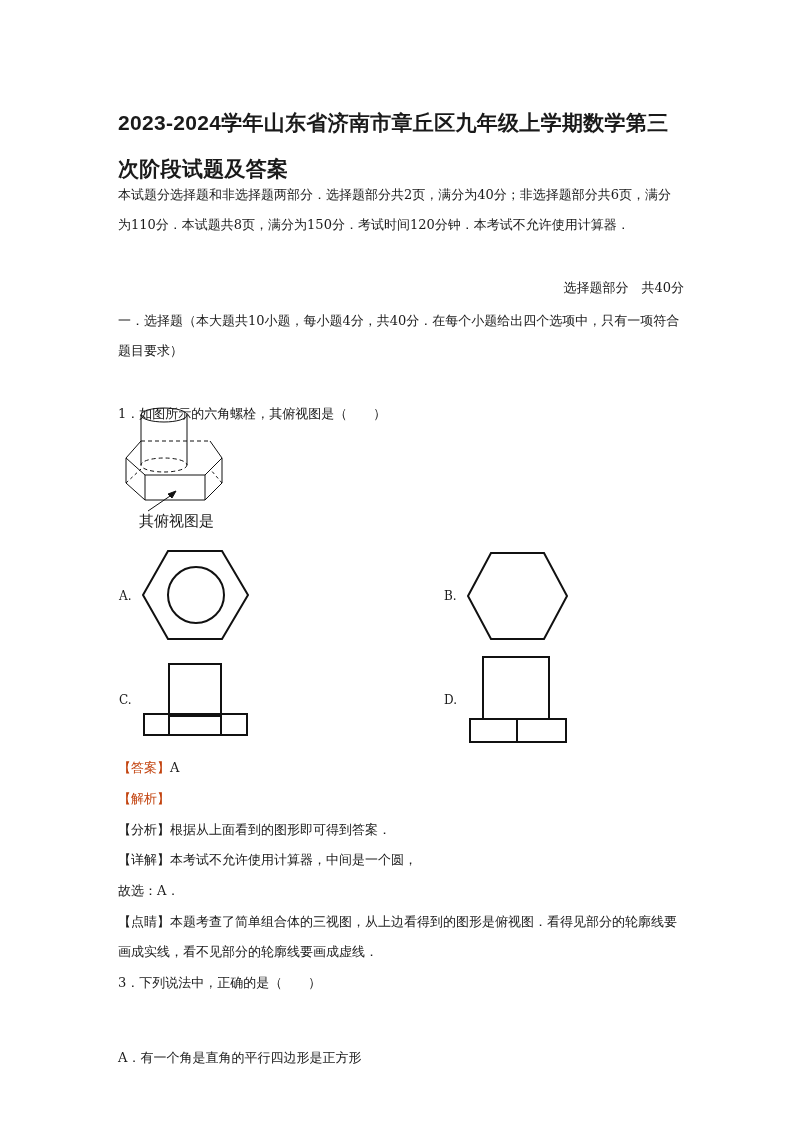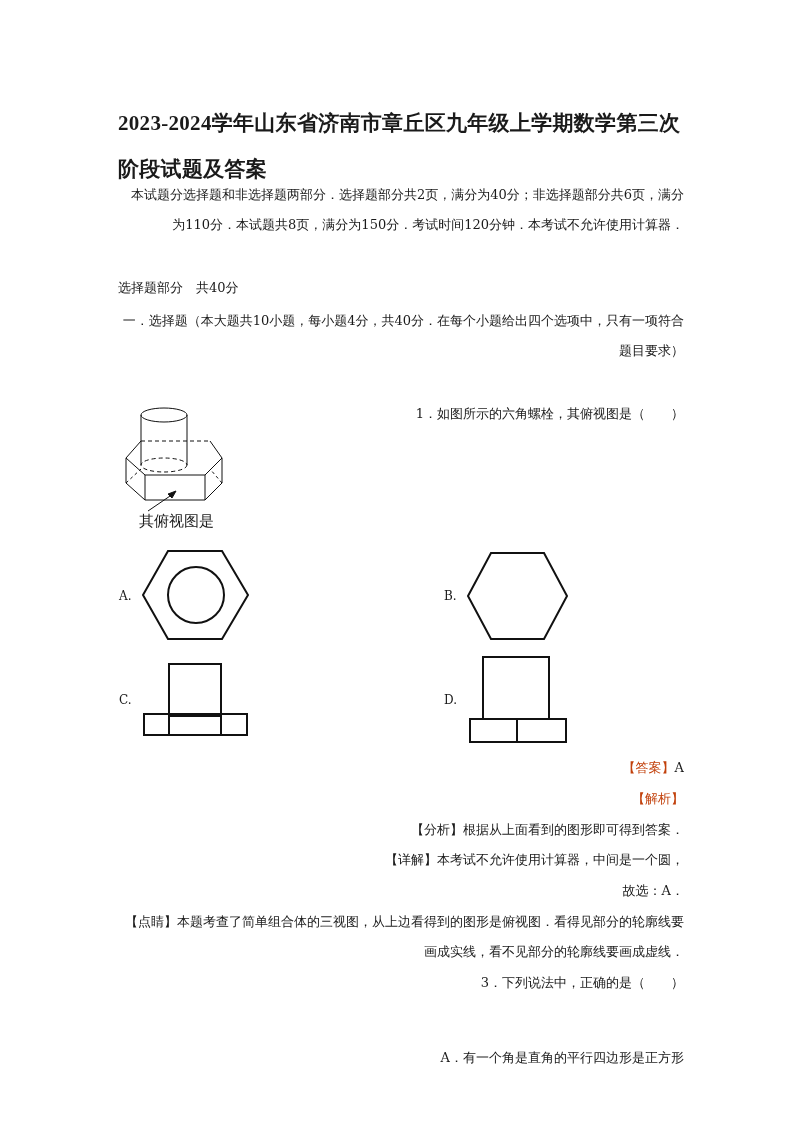--- a/index.html
+++ b/index.html
@@ -1,22 +1,22 @@
 <!DOCTYPE html>
 <html><head>
 <meta charset="utf-8">
 <style>
   html, body { margin: 0; padding: 0; background: #ffffff; }
   body { width: 793px; height: 1122px; position: relative; overflow: hidden;
          font-family: "DejaVu Serif", "Liberation Serif", serif; color: #1a1a1a; }
   .title { position: absolute; left: 118px; top: 100px; width: 570px;
-           font-family: Liberation Serif, serif;
+           font-family: Liberation Sans, sans-serif;
            font-weight: bold; font-size: 21px; line-height: 46px; letter-spacing: 0.3px; }
-  .para { position: absolute; left: 118px; width: 566px; font-size: 13px; line-height: 30px; text-align: right; }
-  .center { text-align: left; }
+  .para { position: absolute; left: 118px; width: 566px; font-size: 13px; line-height: 30px; }
+  .center { text-align: right; }
   .tag-blue { color: #c2410c; }
   .fig { position: absolute; }
   .opt-label { position: absolute; font-size: 12px; }
   svg { display: block; }
 </style>
 </head>
 <body>
 
 <div class="title">2023-2024学年山东省济南市章丘区九年级上学期数学第三次阶段试题及答案</div>
 

